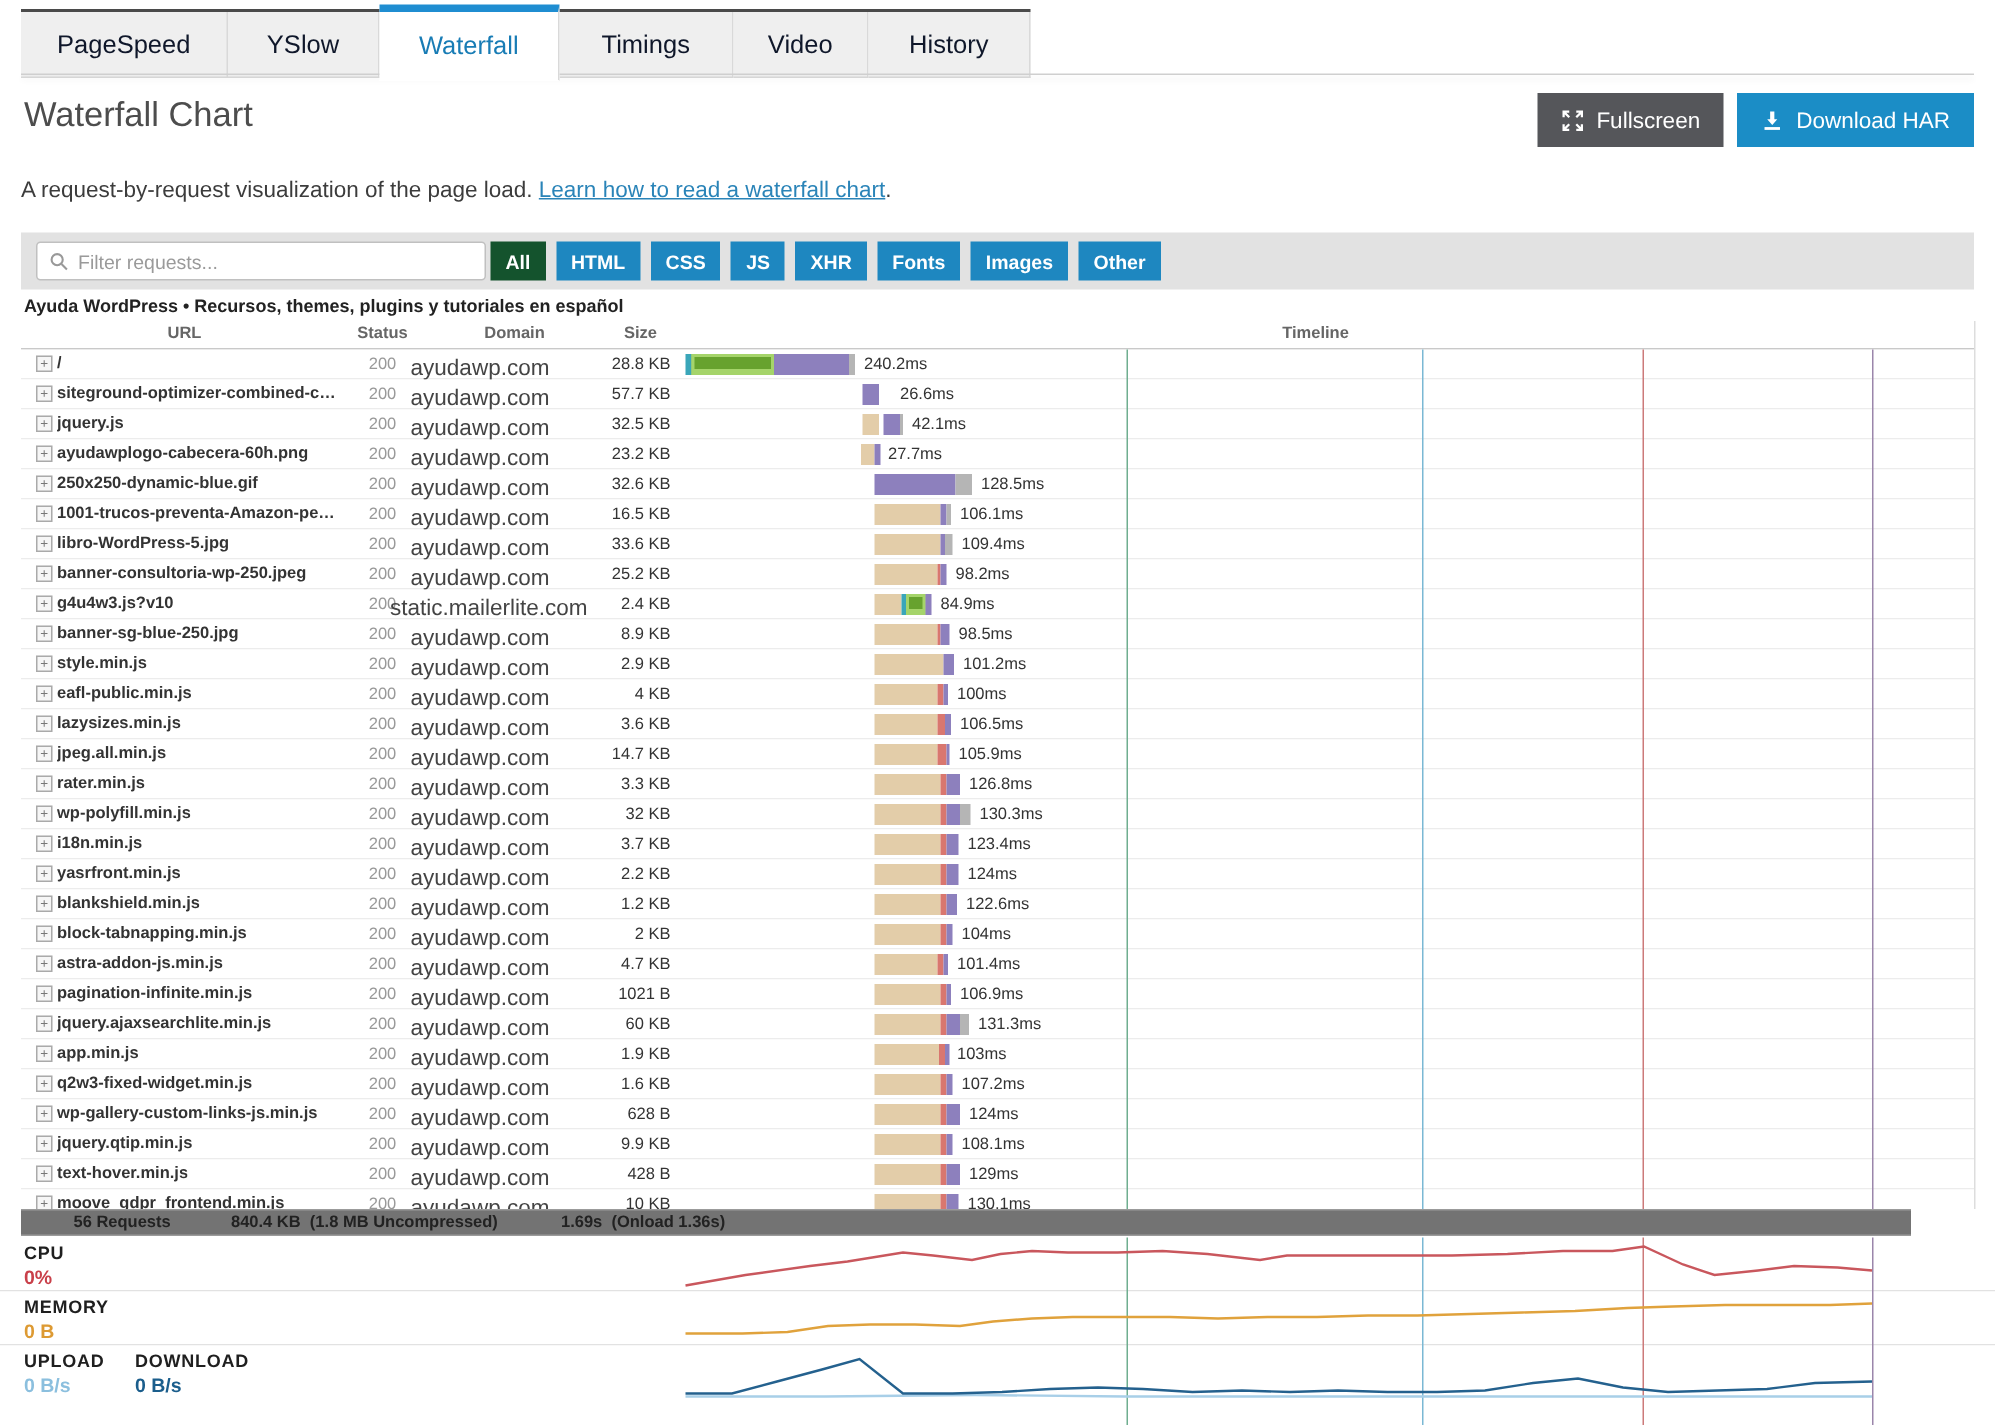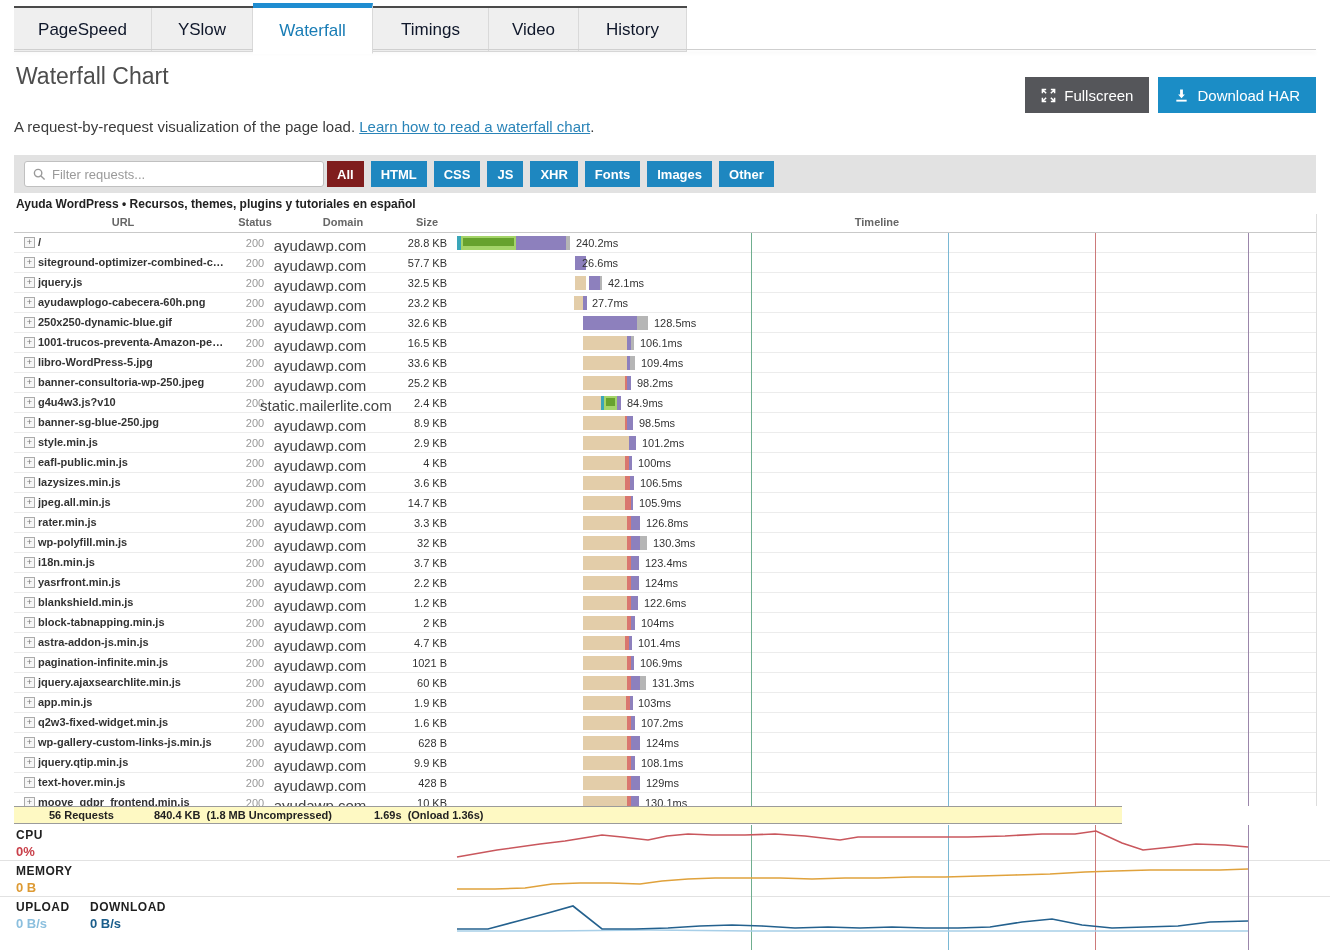--- a/index.html
+++ b/index.html
@@ -12,37 +12,37 @@
   .tab { height:44px; display:flex; align-items:center; justify-content:center; background:#efefef;
          border-right:1px solid #d9d9d9; border-bottom:1px solid #d9d9d9; color:#0f172a; font-size:17px; cursor:pointer; }
   .tab.active { background:#fff; border-top:5px solid #1f8dd1; border-bottom:1px solid #fff; color:#187cb5;
                 margin-top:-5px; height:51px; position:relative; z-index:3; }
   #tab-divider { position:absolute; left:14px; top:49px; width:1302px; height:1px; background:#cfcfcf;
                  box-shadow:0 3px 4px rgba(0,0,0,0.09); z-index:1; }
 
   
   #page-title { position:absolute; left:16px; top:63px; font-size:23px; color:#4d4d4d; }
   #hdr-buttons { position:absolute; right:14px; top:62px; display:flex; gap:9px; }
-  .hbtn { height:36px; display:flex; align-items:center; gap:8px; padding:0 16px; color:#fff; font-size:15px; cursor:pointer;margin-top:15px; }
+  .hbtn { height:36px; display:flex; align-items:center; gap:8px; padding:0 16px; color:#fff; font-size:15px; cursor:pointer; }
   #btn-fullscreen { background:#55565a; }
   #btn-download { background:#1b8dc6; }
 
   #subtitle { position:absolute; left:14px; top:118px; font-size:15px; color:#3c3c3c; }
   #subtitle a { color:#2a84b8; text-decoration:underline; cursor:pointer; }
 
   
   #filterbar { position:absolute; left:14px; top:155px; width:1302px; height:38px; background:#e2e2e2; }
   #filter-input-wrap { position:absolute; left:10px; top:6px; width:300px; height:26px; background:#fff;
                        border:1px solid #c0c0c0; border-radius:3px; display:flex; align-items:center; padding:0 8px; gap:6px; }
   #filter-input { border:none; outline:none; flex:1; font-size:13px; color:#333; font-family:"Liberation Sans",sans-serif; }
   #filter-input::placeholder { color:#9a9a9a; }
   #filter-buttons { position:absolute; left:313px; top:6px; display:flex; gap:7px; }
   .fbtn { height:26px; padding:0 10px; display:flex; align-items:center; color:#fff; font-size:13px; font-weight:bold;
           background:#1e87c0; cursor:pointer; }
-  .fbtn.active { background:#7f1d1d; }
+  .fbtn.active { background:#14532d; }
 
   
   #page-label { position:absolute; left:16px; top:197px; font-size:12px; font-weight:bold; color:#222; }
   #thead { position:absolute; left:14px; top:214px; width:1302px; height:19px; border-bottom:1px solid #c9c9c9; background:#fff; }
   .th { position:absolute; top:2px; font-size:11px; font-weight:bold; color:#666; text-align:center; }
 
   #tbody { position:absolute; left:0; top:233px; width:1330px; height:573px; overflow:hidden; }
   .row { position:absolute; left:14px; width:1302px; height:20px; border-bottom:1px solid #ececec; background:#fff; }
   .expander { position:absolute; left:10px; top:4px; width:11px; height:11px; border:1px solid #aaa; background:#f6f6f6;
               color:#777; font-size:9px; line-height:9px; text-align:center; cursor:pointer; }
@@ -52,21 +52,21 @@
   .r-domain { position:absolute; left:246px; top:4px; width:120px; font-size:15px; color:#444; text-align:center; }
   .r-size { position:absolute; left:366px; top:4px; width:67px; font-size:11px; color:#333; text-align:right; }
   .seg { position:absolute; top:3px; height:14px; }
   .seg.connect2 { border:2px solid #a5d46a; border-bottom-width:4px; }
   .r-time { position:absolute; top:4px; font-size:11px; color:#333; white-space:nowrap; }
 
   .vline-wf { position:absolute; top:233px; height:573px; width:1px; z-index:4; }
   #table-right-border { position:absolute; left:1316px; top:214px; height:592px; width:1px; background:#ddd; }
 
   
-  #summary { position:absolute; left:14px; top:806px; width:1108px; height:18px; background:#fef9c3;
+  #summary { position:absolute; left:14px; top:806px; width:1260px; height:18px; background:#737373;
              border-top:1px solid #9b9b9b; border-bottom:1px solid #9b9b9b; }
   .sum-item { position:absolute; top:2px; font-size:11px; font-weight:bold; color:#222; white-space:pre; }
 
   
   .msec { position:absolute; left:0; width:1330px; background:#fff; }
   #sec-cpu { top:825px; height:36px; border-bottom:1px solid #e2e2e2; }
   #sec-mem { top:861px; height:36px; border-bottom:1px solid #e2e2e2; }
   #sec-net { top:897px; height:53px; }
   .m-label { position:absolute; top:3px; font-size:12px; font-weight:bold; color:#1f1f1f; letter-spacing:0.5px; }
   .m-value { position:absolute; top:19px; font-size:13px; font-weight:bold; }
@@ -153,21 +153,21 @@
         <div class="seg receiving" style="left: 552px; width: 4px; background: rgb(181, 181, 181);"></div>
         <div class="r-time" style="left: 562px;">240.2ms</div>
       </div>
       <div class="row" style="top: 20px;">
         <div class="expander">+</div>
         <div class="r-url">siteground-optimizer-combined-c…</div>
         <div class="r-status">200</div>
         <div class="r-domain">ayudawp.com</div>
         <div class="r-size">57.7 KB</div>
         <div class="seg waiting" style="left: 561px; width: 11px; background: rgb(141, 128, 189);"></div>
-        <div class="r-time" style="left: 568px; text-align: right;">26.6ms</div>
+        <div class="r-time" style="left: 586px; text-align: right;">26.6ms</div>
       </div>
       <div class="row" style="top: 40px;">
         <div class="expander">+</div>
         <div class="r-url">jquery.js</div>
         <div class="r-status">200</div>
         <div class="r-domain">ayudawp.com</div>
         <div class="r-size">32.5 KB</div>
         <div class="seg blocking" style="left: 561px; width: 11px; background: rgb(227, 205, 169);"></div>
         <div class="seg waiting" style="left: 575px; width: 11px; background: rgb(141, 128, 189);"></div>
         <div class="seg receiving" style="left: 586px; width: 2px; background: rgb(181, 181, 181);"></div>

